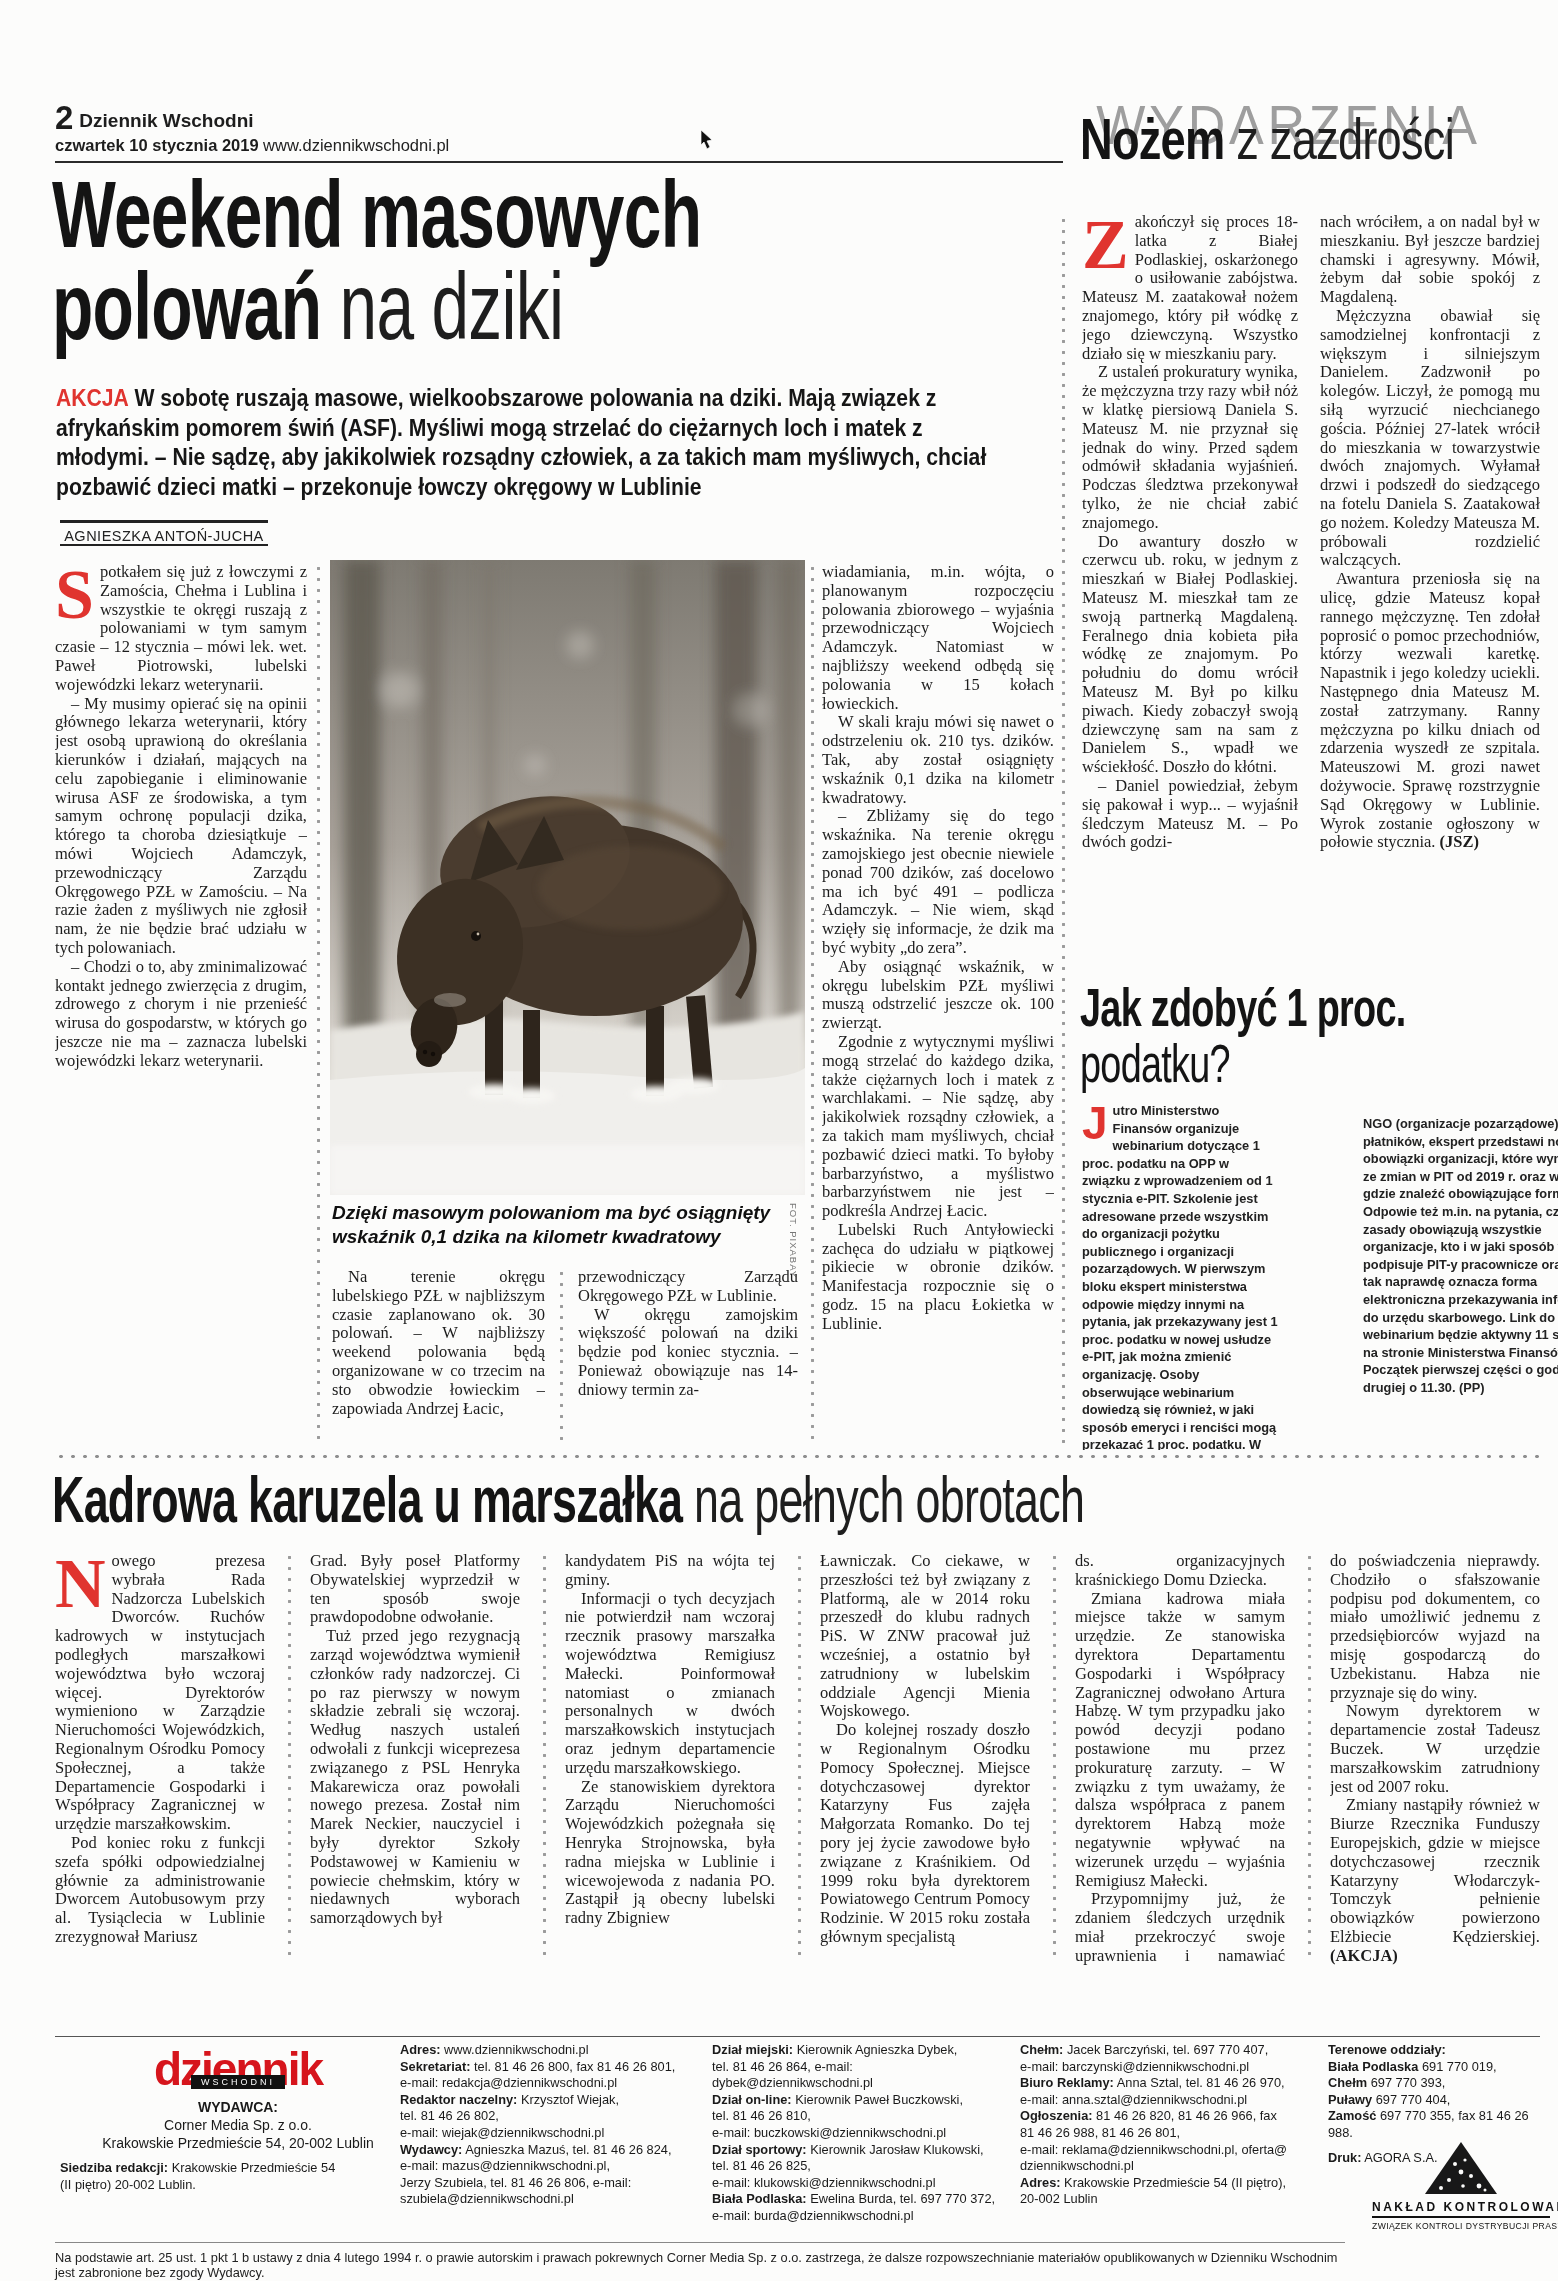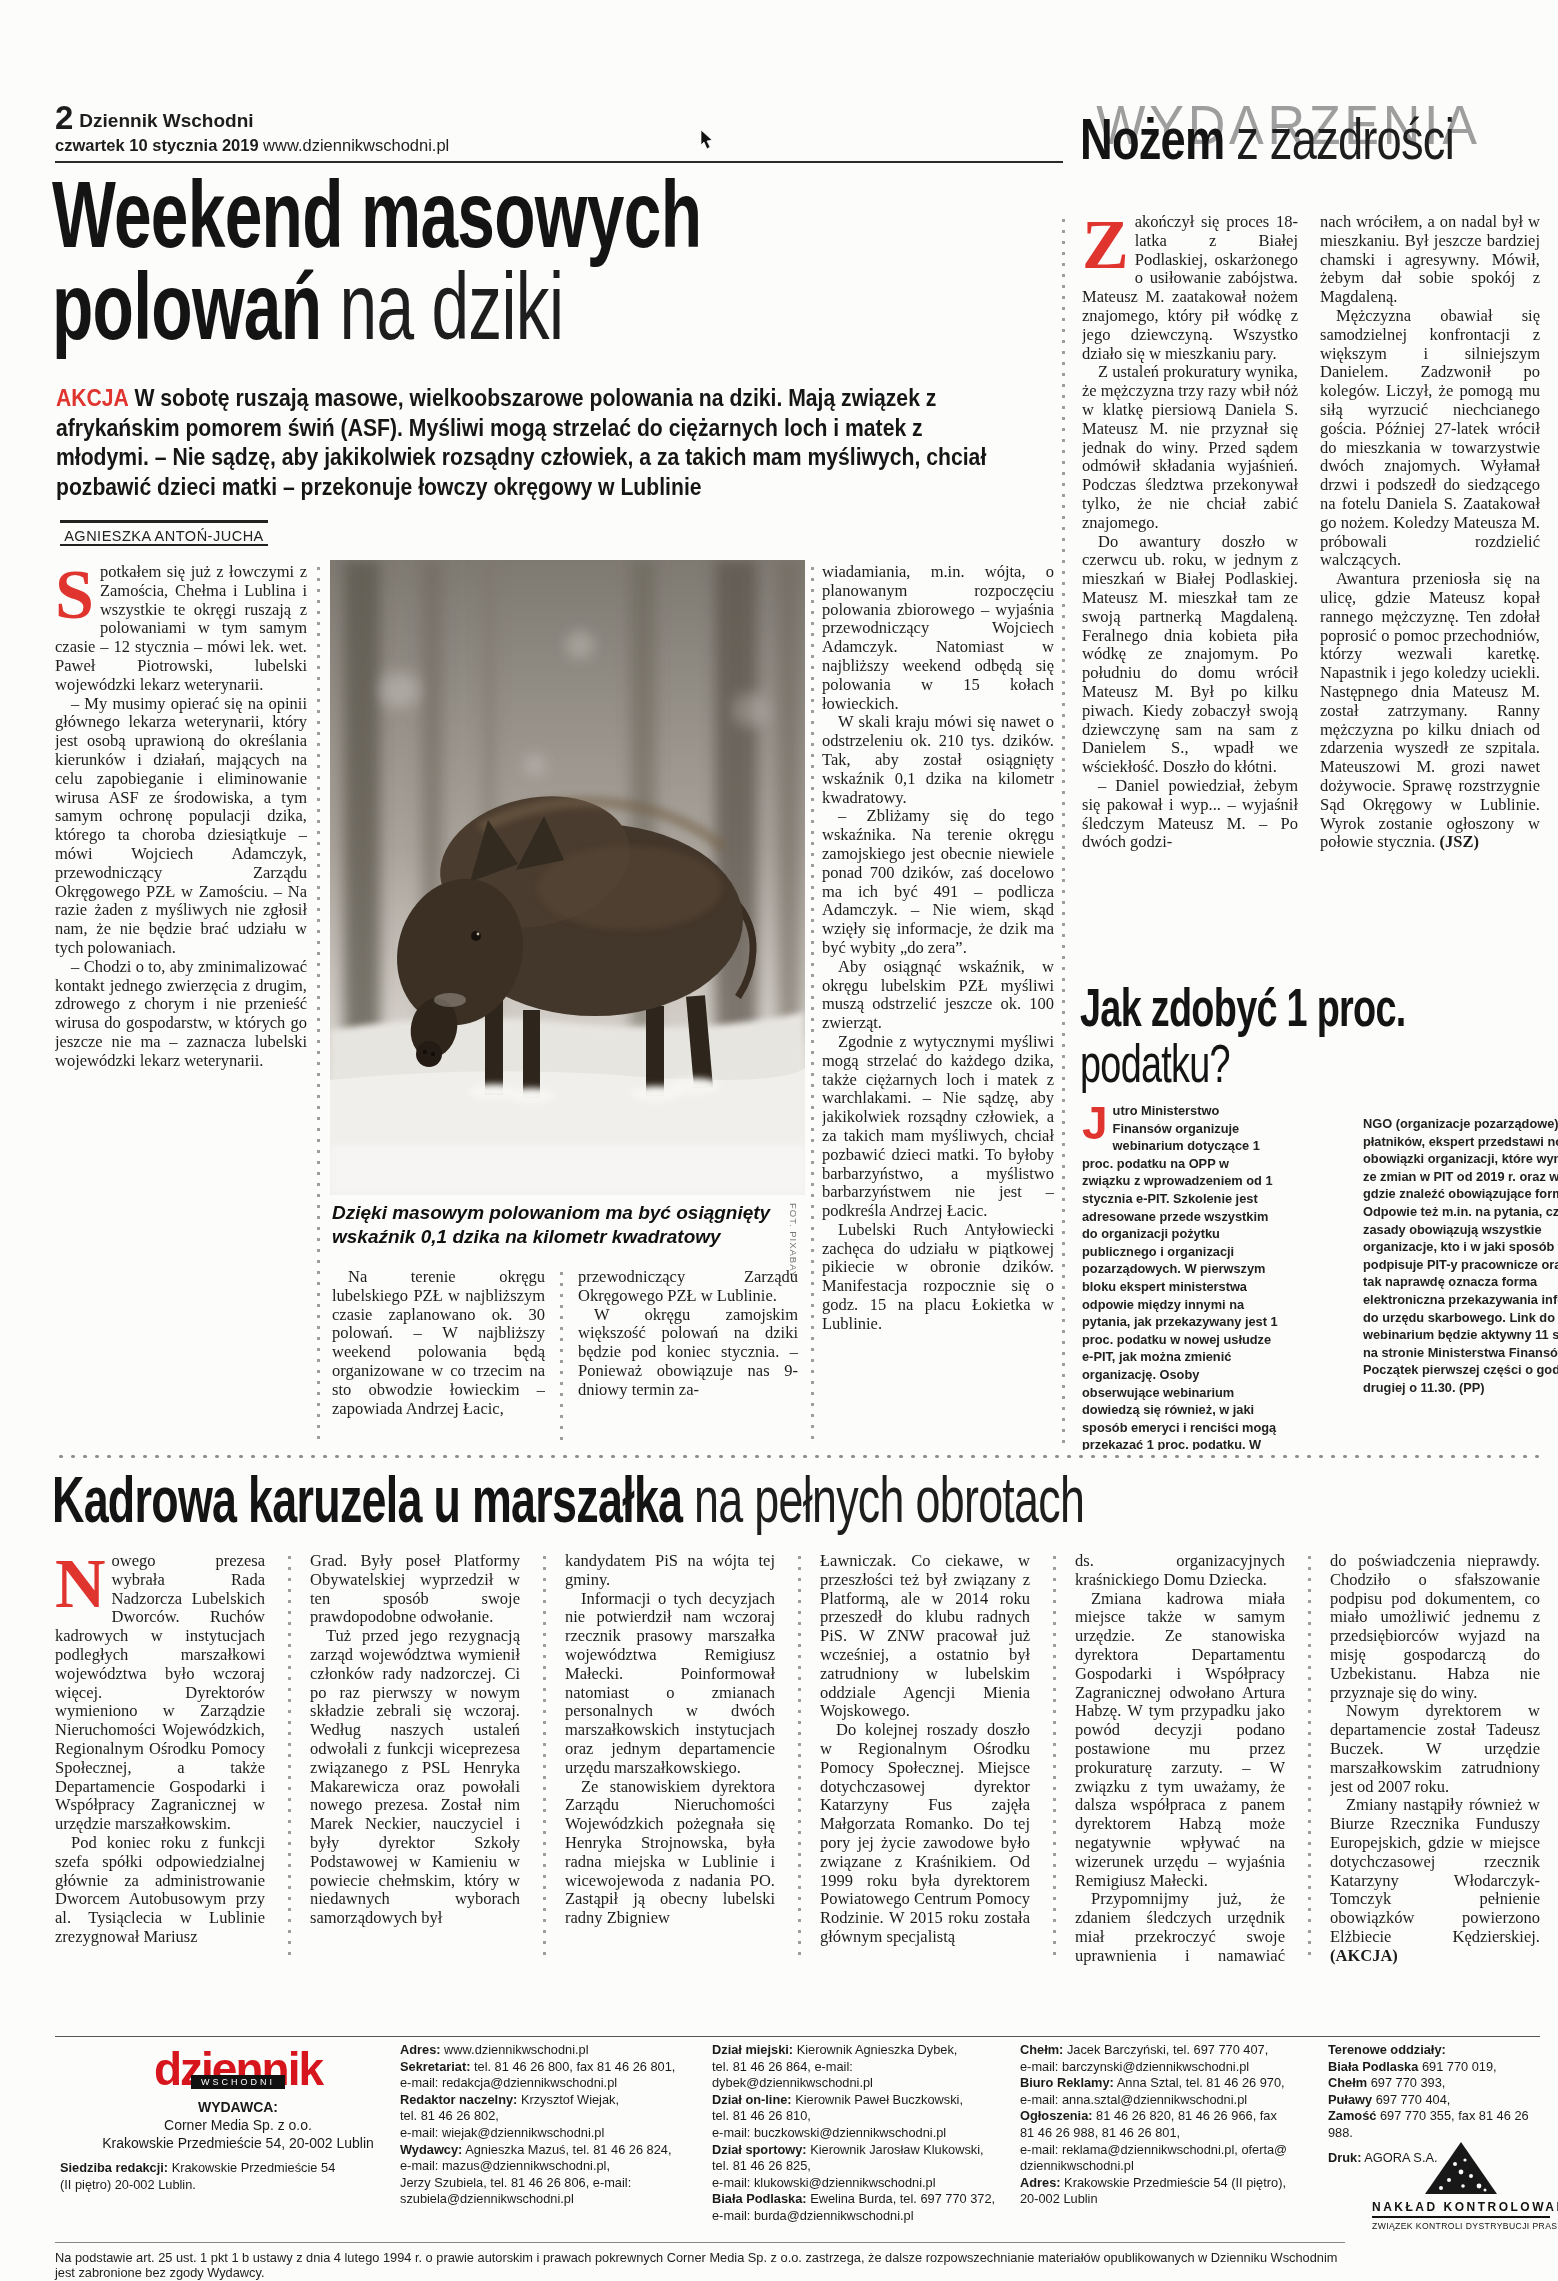--- a/index.html
+++ b/index.html
@@ -218,21 +218,21 @@
     </svg>
   </div>
   <div class="abs caption">Dzięki masowym polowaniom ma być osiągnięty wskaźnik 0,1 dzika na kilometr kwadratowy</div>
   <div class="abs credit">FOT. PIXABAY</div>
 
   <div class="abs serif-col m-col2">
       <p class="para">Na terenie okręgu lubelskiego PZŁ w najbliższym czasie zaplanowano ok. 30 polowań. – W najbliższy weekend polowania będą organizowane w co trzecim na sto obwodzie łowieckim – zapowiada Andrzej Łacic,</p>
     </div>
   <div class="abs serif-col m-col3">
       <p class="para flush">przewodniczący Zarządu Okręgowego PZŁ w Lublinie.</p>
-      <p class="para">W okręgu zamojskim większość polowań na dziki będzie pod koniec stycznia. – Ponieważ obowiązuje nas 9-dniowy termin za-</p>
+      <p class="para">W okręgu zamojskim większość polowań na dziki będzie pod koniec stycznia. – Ponieważ obowiązuje nas 14-dniowy termin za-</p>
     </div>
   <div class="abs serif-col m-col4">
       <p class="para flush">wiadamiania, m.in. wójta, o planowanym rozpoczęciu polowania zbiorowego – wyjaśnia przewodniczący Wojciech Adamczyk. Natomiast w najbliższy weekend odbędą się polowania w 15 kołach łowieckich.</p>
       <p class="para">W skali kraju mówi się nawet o odstrzeleniu ok. 210 tys. dzików. Tak, aby został osiągnięty wskaźnik 0,1 dzika na kilometr kwadratowy.</p>
       <p class="para">– Zbliżamy się do tego wskaźnika. Na terenie okręgu zamojskiego jest obecnie niewiele ponad 700 dzików, zaś docelowo ma ich być 491 – podlicza Adamczyk. – Nie wiem, skąd wzięły się informacje, że dzik ma być wybity „do zera”.</p>
       <p class="para">Aby osiągnąć wskaźnik, w okręgu lubelskim PZŁ myśliwi muszą odstrzelić jeszcze ok. 100 zwierząt.</p>
       <p class="para">Zgodnie z wytycznymi myśliwi mogą strzelać do każdego dzika, także ciężarnych loch i matek z warchlakami. – Nie sądzę, aby jakikolwiek rozsądny człowiek, a za takich mam myśliwych, chciał pozbawić dzieci matki. To byłoby barbarzyństwo, a myślistwo barbarzyństwem nie jest – podkreśla Andrzej Łacic.</p>
       <p class="para">Lubelski Ruch Antyłowiecki zachęca do udziału w piątkowej pikiecie w obronie dzików. Manifestacja rozpocznie się o godz. 15 na placu Łokietka w Lublinie.</p>
     </div>
 </div>

